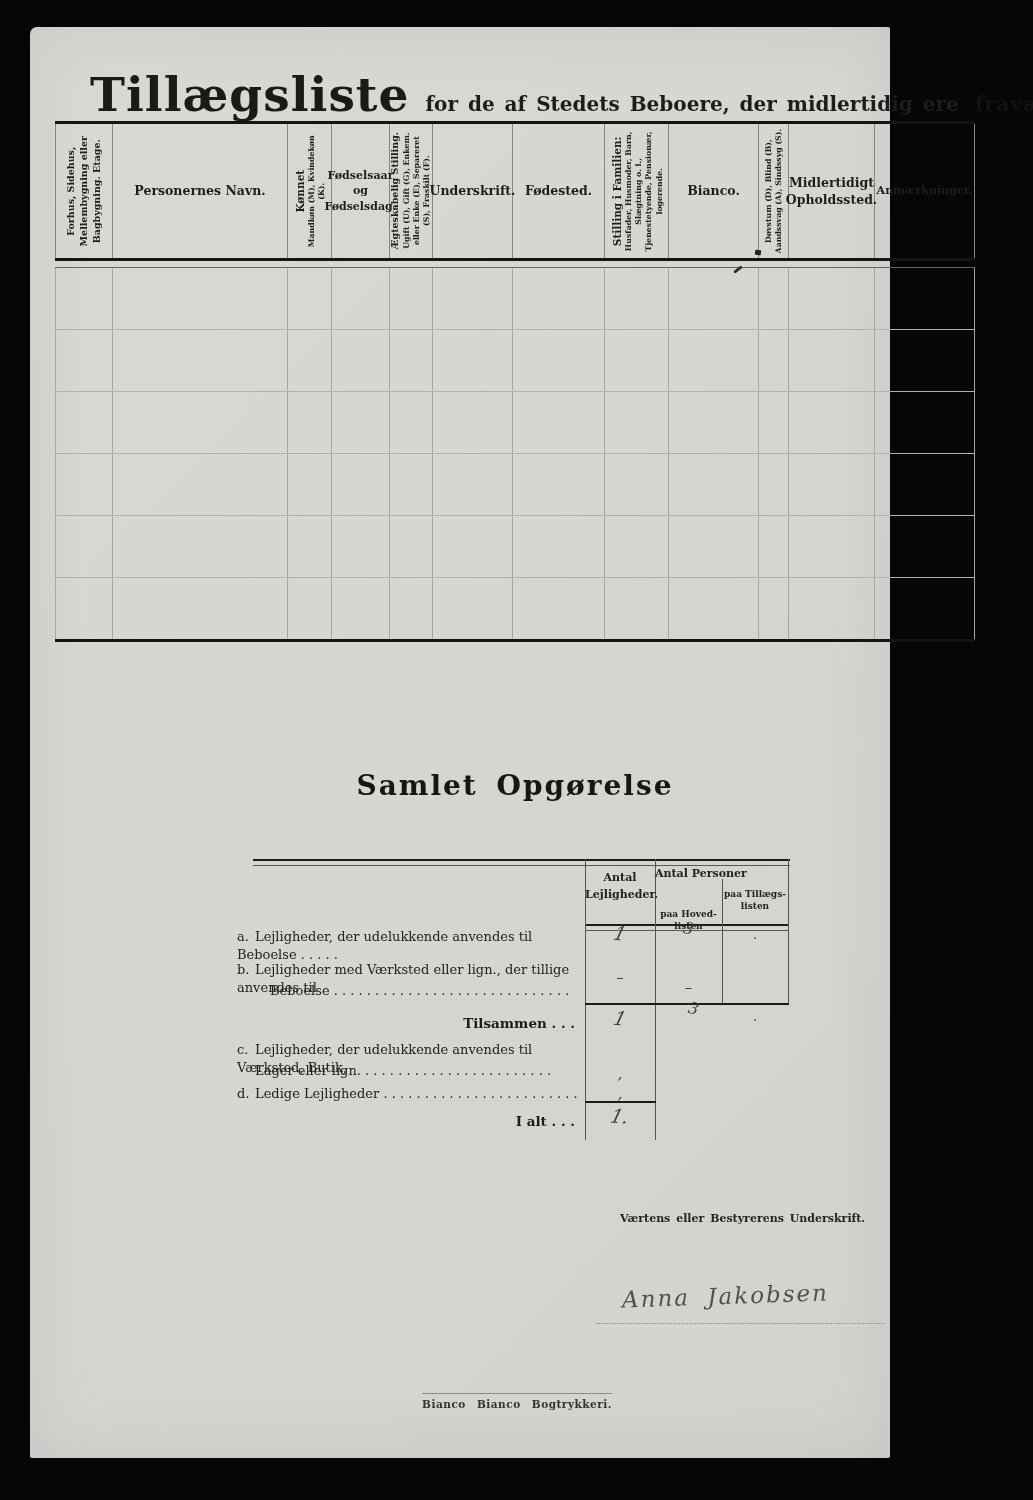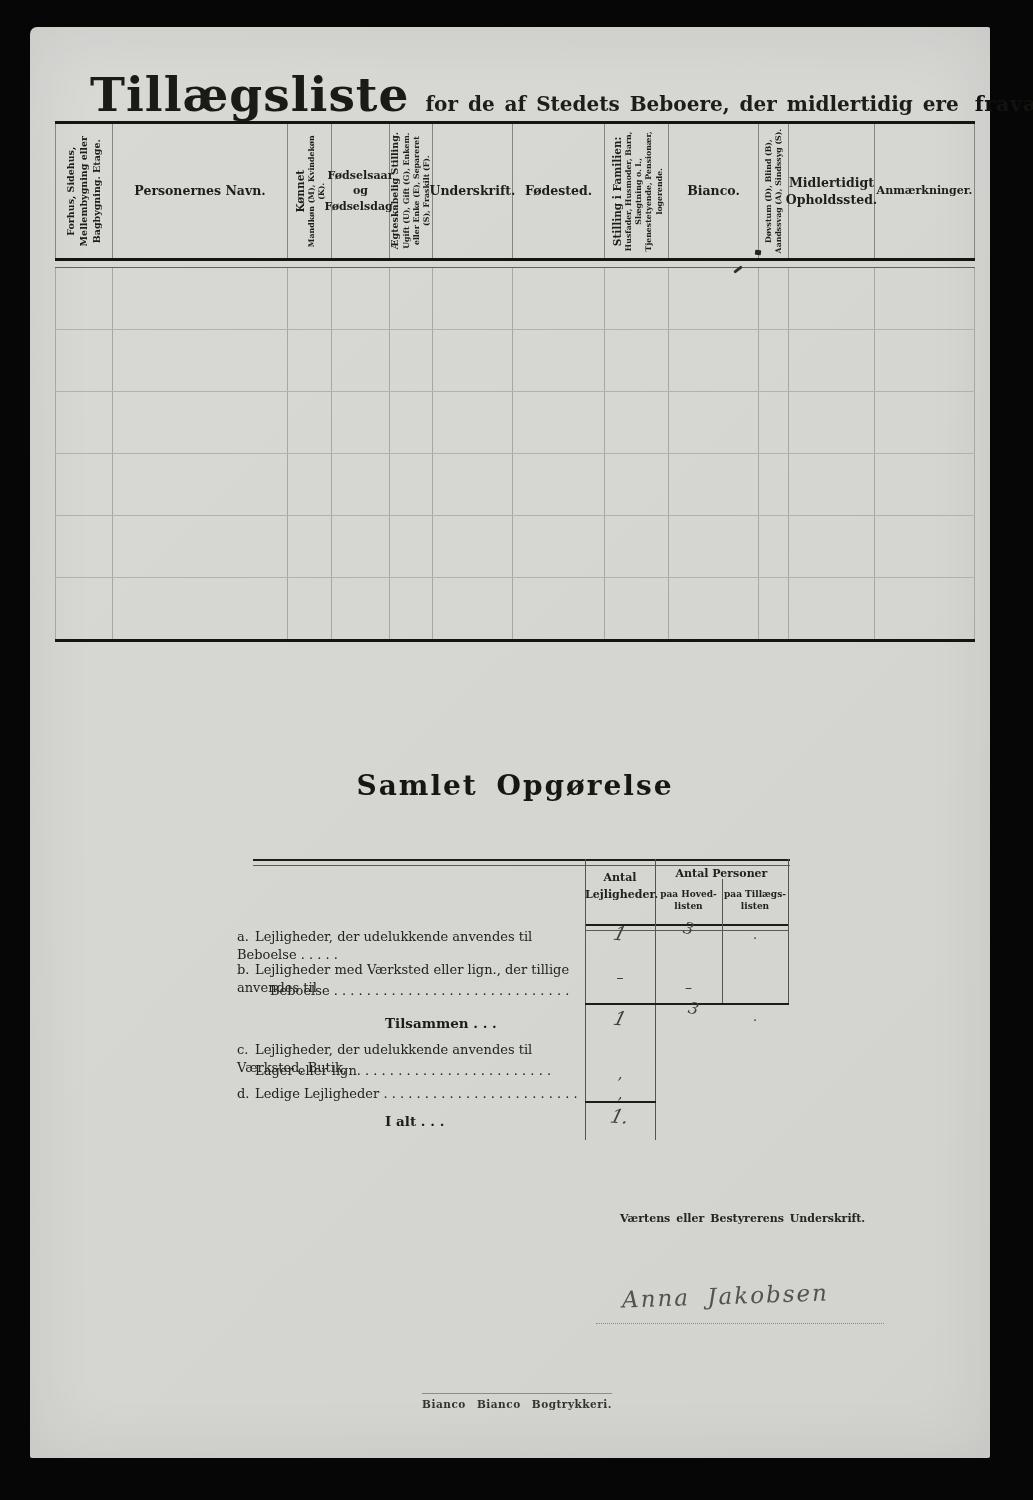--- a/index.html
+++ b/index.html
@@ -9,21 +9,21 @@
     --line-mid:#87877f;
     --line-faint:#a8a8a2;
   }
   html,body{margin:0;padding:0;}
   body{
     width:1033px;height:1500px;position:relative;overflow:hidden;
     background:#060606;
     font-family:"DejaVu Serif","Liberation Serif",serif;
   }
   .paper{
-    position:absolute;left:30px;top:27px;width:960px;height:1431px;
+    position:absolute;left:30px;top:27px;width:860px;height:1431px;
     background:linear-gradient(135deg,#d8d8d5 0%,#d5d5d2 55%,#d2d2cf 100%);
     border-radius:7px 2px 2px 2px;
     box-shadow:inset 0 0 70px rgba(0,0,0,0.07);
   }
   
   .title-row{position:absolute;left:60px;top:40px;display:flex;align-items:baseline;gap:16px;white-space:nowrap;}
   .title-main{font-size:47px;font-weight:bold;letter-spacing:1px;color:var(--ink);}
   .title-sub{font-size:20px;font-weight:bold;color:#1d1d1a;word-spacing:3px;}
   .title-sub-bold{font-size:21px;font-weight:bold;color:#121210;letter-spacing:0.5px;}
   .rule-top{position:absolute;left:25px;top:94px;width:920px;height:3px;background:var(--line-dark);}
@@ -53,28 +53,28 @@
   
   .sum-title{position:absolute;left:185px;top:742px;width:600px;text-align:center;font-size:28px;font-weight:bold;letter-spacing:2px;word-spacing:7px;color:#161613;}
   .sum-subtitle{position:absolute;left:185px;top:792px;width:600px;text-align:center;font-size:20px;font-weight:bold;color:#1b1b18;}
   .sline{position:absolute;background:#55554f;}
   .sum-topline{position:absolute;left:223px;top:832px;width:537px;height:4px;border-top:2px solid #1c1c19;border-bottom:1px solid #5a5a54;}
   .sum-headline{position:absolute;left:555px;top:897px;width:204px;height:4px;border-top:2px solid #1c1c19;border-bottom:1px solid #5a5a54;}
   .sum-midline{position:absolute;left:555px;top:976px;width:204px;height:2px;background:#1c1c19;}
   .sum-ialtline{position:absolute;left:555px;top:1074px;width:71px;height:2px;background:#1c1c19;}
   .sum-h1{position:absolute;left:555px;top:843px;width:70px;text-align:center;font-weight:bold;font-size:11px;line-height:1.5;color:#22221e;}
   .sum-h1 span{display:block;}
-  .sum-h23{position:absolute;left:625px;top:840px;width:133px;text-align:center;font-weight:bold;font-size:11px;color:#22221e;}
+  .sum-h23{position:absolute;left:625px;top:840px;width:133px;font-weight:bold;font-size:11px;color:#22221e;}
   .sum-hsub{position:absolute;top:861px;text-align:center;font-weight:bold;font-size:9px;line-height:1.35;color:#22221e;}
   .sum-hsub span{display:block;}
-  .sum-h2{left:625px;width:67px;}
+  .sum-h2{left:625px;width:67px;margin-top:20px;}
   .sum-h3{left:692px;width:66px;}
   .sum-label{position:absolute;font-size:13px;color:#22221e;line-height:1.4;}
   .sum-prefix{display:inline-block;width:18px;}
-  .sum-right{position:absolute;left:355px;width:190px;font-weight:bold;font-size:13.5px;color:#1c1c19;}
+  .sum-right{position:absolute;left:355px;width:190px;text-align:right;font-weight:bold;font-size:13.5px;color:#1c1c19;}
   .hw{position:absolute;font-family:"DejaVu Serif","Liberation Serif",serif;font-style:italic;color:#3f3f39;text-align:center;}
   .hw1{font-size:19px;transform:skewX(-12deg) rotate(3deg);}
   .hw3{font-size:16px;transform:rotate(14deg);}
   .hwdash{font-size:14px;}
   .hwdot{font-size:13px;}
   .hwtick{font-size:15px;}
   
   .sig-label{position:absolute;left:590px;top:1185px;font-size:11px;font-weight:bold;color:#262621;word-spacing:2px;}
   .sig-name{position:absolute;left:592px;top:1256px;font-size:23px;font-style:italic;color:#53524b;transform:rotate(-2deg);letter-spacing:2px;word-spacing:8px;}
   .sig-line{position:absolute;left:566px;top:1296px;width:288px;border-bottom:1px dotted #8d8d85;}

